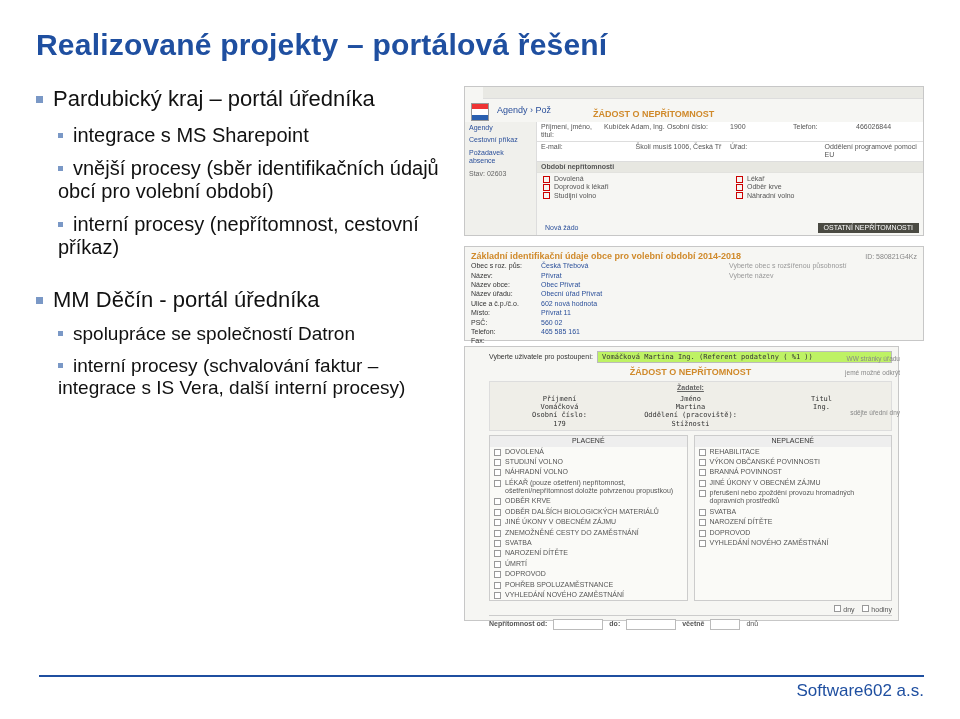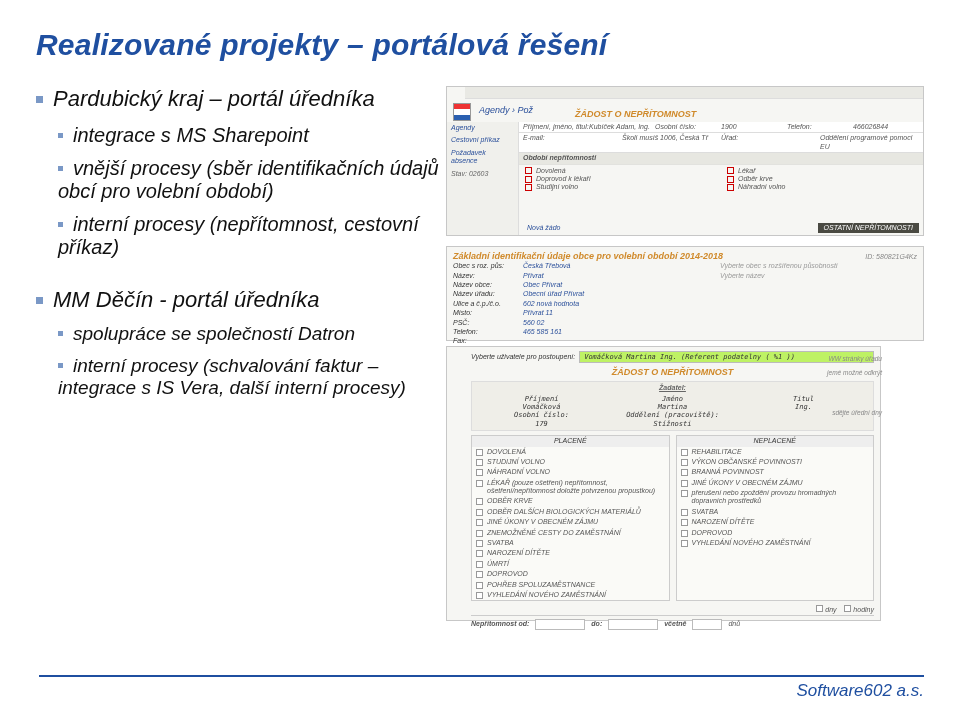--- a/index.html
+++ b/index.html
@@ -1,19 +1,19 @@
 <!DOCTYPE html>
 <html><head>
 <meta charset="utf-8">
 <style>
   * { box-sizing: border-box; margin: 0; padding: 0; }
   html, body { width: 960px; height: 719px; background: #fff; font-family: "Segoe UI", Tahoma, Verdana, sans-serif; color: #222; }
-  .slide { position: relative; width: 960px; height: 719px; padding: 28px 36px 0 36px; font-style: italic; }
+  .slide { position: relative; width: 960px; height: 719px; padding: 28px 36px 0 36px; }
   h1.title { font-size: 30px; font-weight: 700; color: #1f4fa0; letter-spacing: 0.2px; margin-bottom: 24px; }
-  .content { display: flex; }
+  .content { display: flex; gap: 18px; }
   .left { flex: 0 0 410px; }
   .right { flex: 1 1 auto; position: relative; }
   ul.lvl1, ul.lvl2, ul.lvl3 { list-style: none; }
   ul.lvl1 > li { margin-bottom: 28px; }
   ul.lvl1 > li > .li-text { font-size: 22px; color: #111; }
   ul.lvl2 { margin-top: 12px; padding-left: 22px; }
   ul.lvl2 > li { margin-bottom: 10px; }
   ul.lvl2 > li > .li-text { font-size: 20px; color: #111; }
   ul.lvl3 { margin-top: 10px; padding-left: 22px; }
   ul.lvl3 > li { margin-bottom: 10px; }

